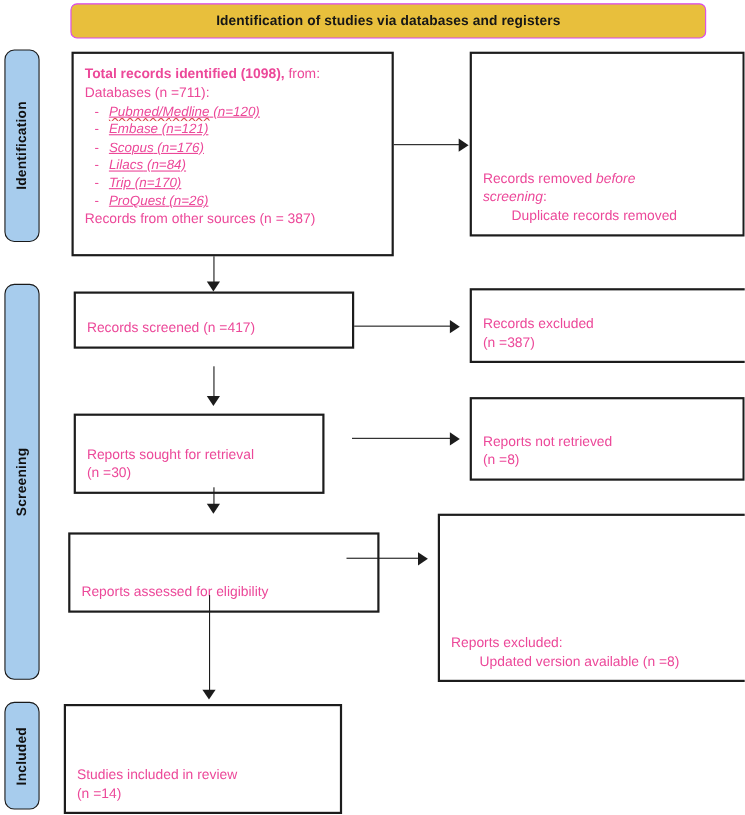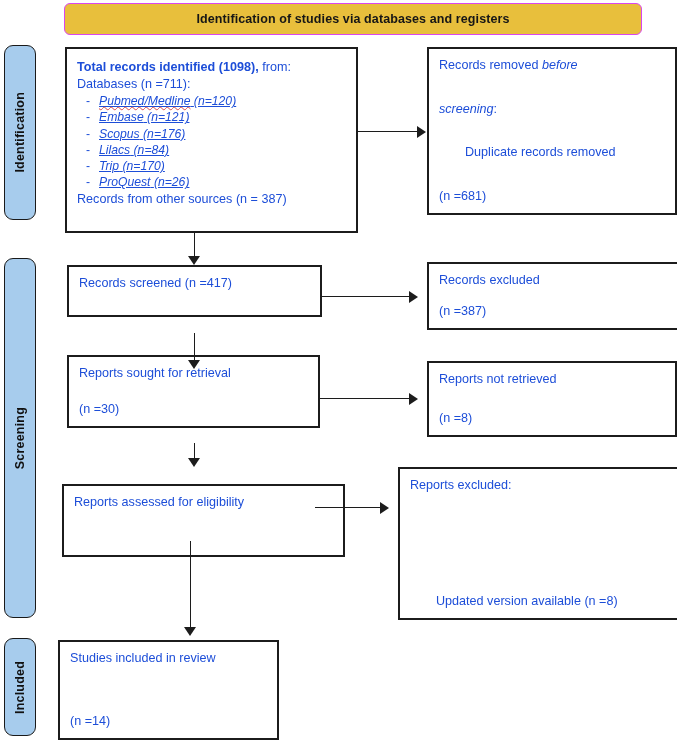--- a/index.html
+++ b/index.html
@@ -62,43 +62,43 @@
   #stage-included      { left: 4px;  top: 638px; width: 32px; height: 98px;  }
 
   
   .flow-box {
     position: absolute;
     background: #ffffff;
     border: 2px solid #1c1c1c;
     box-sizing: border-box;
     padding: 8px 10px;
     font-size: 12.6px;
-    color: #1d4ed8;
+    color: #ec4899;
     line-height: 1.36;
   }
   .flow-box .line { white-space: nowrap; }
   .flow-box .bold { font-weight: bold; }
   .flow-box .ital { font-style: italic; }
   .flow-box .indent { padding-left: 26px; }
 
   #box-identified     { left: 65px;  top: 47px;  width: 293px; height: 186px; padding-top: 10px; }
   #box-removed        { left: 427px; top: 47px;  width: 250px; height: 168px; }
   #box-screened       { left: 67px;  top: 265px; width: 255px; height: 52px;  }
   #box-records-excl   { left: 427px; top: 262px; width: 284px; height: 68px;  }
-  #box-sought         { left: 67px;  top: 355px; width: 253px; height: 73px;  }
+  #box-sought         { left: 67px;  top: 376px; width: 228px; height: 73px;  }
   #box-not-retrieved  { left: 427px; top: 361px; width: 250px; height: 76px;  }
   #box-assessed       { left: 62px;  top: 484px; width: 283px; height: 73px;  }
   #box-reports-excl   { left: 398px; top: 467px; width: 285px; height: 153px; }
-  #box-included       { left: 58px;  top: 640px; width: 221px; height: 100px; }
+  #box-included       { left: 58px;  top: 640px; width: 253px; height: 100px; }
 
   
   .vcenter {
     display: flex;
     flex-direction: column;
-    justify-content: space-between;
+    justify-content: flex-end;
   }
 
   
   .db-list { margin: 0; padding: 0; list-style: none; text-decoration: underline; }
   .db-list li {
     padding-left: 22px;
     position: relative;
     font-style: italic;
     font-size: 12.2px;
     line-height: 1.33;
@@ -202,21 +202,20 @@
 </div>
 
 <div id="box-removed" class="flow-box vcenter">
   <div class="line">
     <span>Records removed </span><span class="ital">before</span>
   </div>
   <div class="line">
     <span class="ital">screening</span><span>:</span>
   </div>
   <div class="line indent">Duplicate records removed</div>
-  <div class="line">(n =681)</div>
 </div>
 
 <div id="box-screened" class="flow-box vcenter">
   <div class="line">Records screened (n =417)</div>
 </div>
 
 <div id="box-records-excl" class="flow-box vcenter">
   <div class="line">Records excluded</div>
   <div class="line">(n =387)</div>
 </div>

